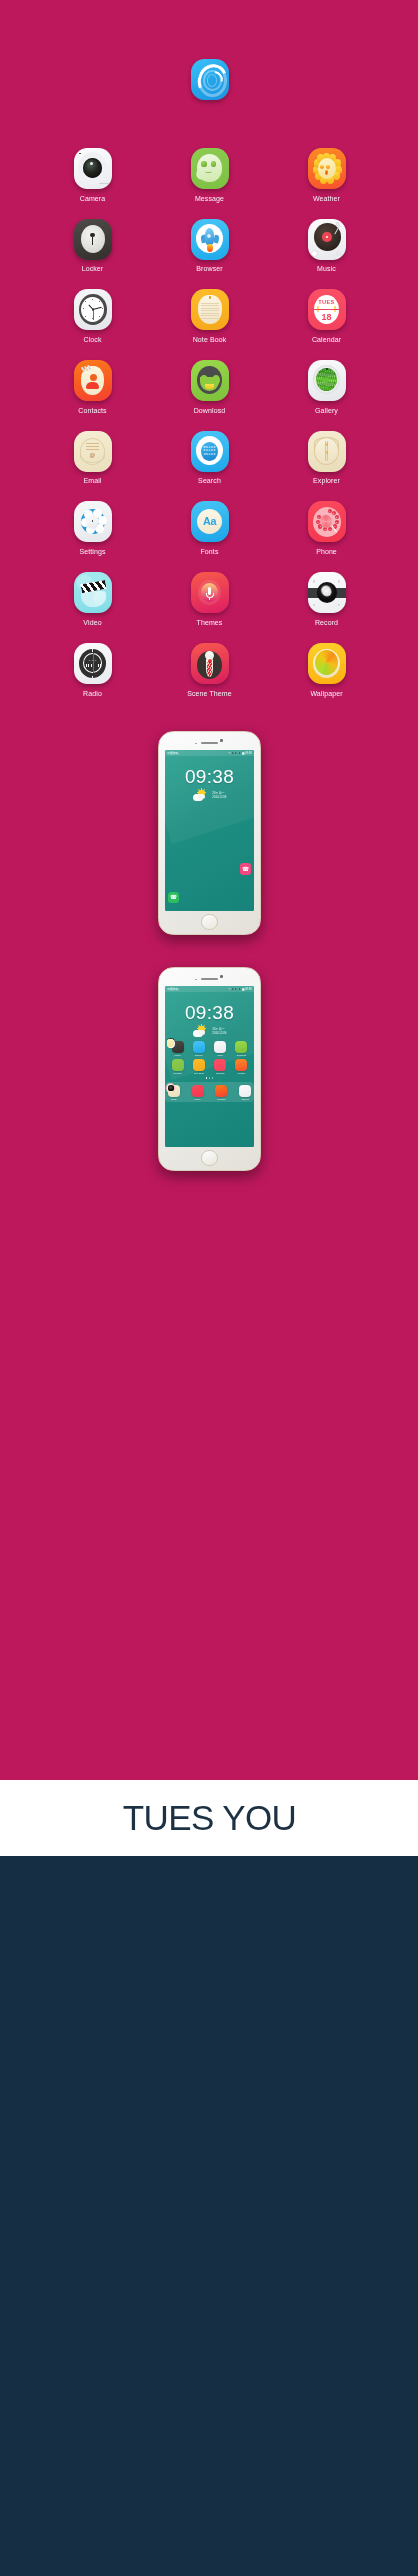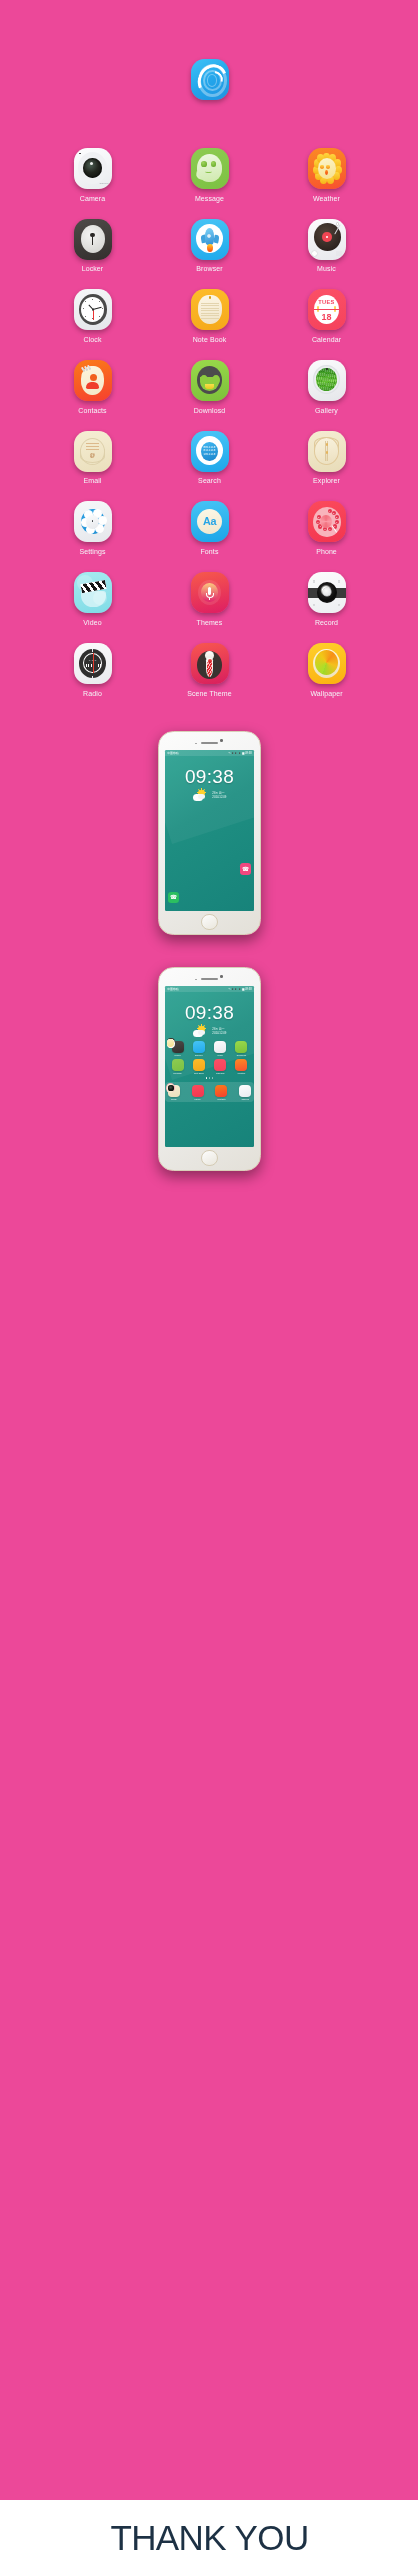--- a/index.html
+++ b/index.html
@@ -4,22 +4,22 @@
 <style>
   * { box-sizing: border-box; margin: 0; padding: 0; }
   html, body {
     width: 419px;
     background: #152e44;
     font-family: "Liberation Sans", sans-serif;
   }
   .page {
     position: relative;
     width: 419px;
-    height: 2576px;
-    background: #ec4899;
+    height: 1856px;
+    background: #be185d;
     overflow: hidden;
   }
 
   
   .hero {
     width: 100%;
     padding-top: 59px;
     display: flex;
     justify-content: center;
   }
@@ -913,17 +913,17 @@
             <div class="p2lbl">Camera</div>
           </div>
         </div>
       </div>
       <span class="home"></span>
     </div>
 
   </div>
 
   <div class="footer">
-    <div class="ty">THANK YOU</div>
+    <div class="ty">TUES YOU</div>
   </div>
 
 </div>
 
 
 </body></html>

